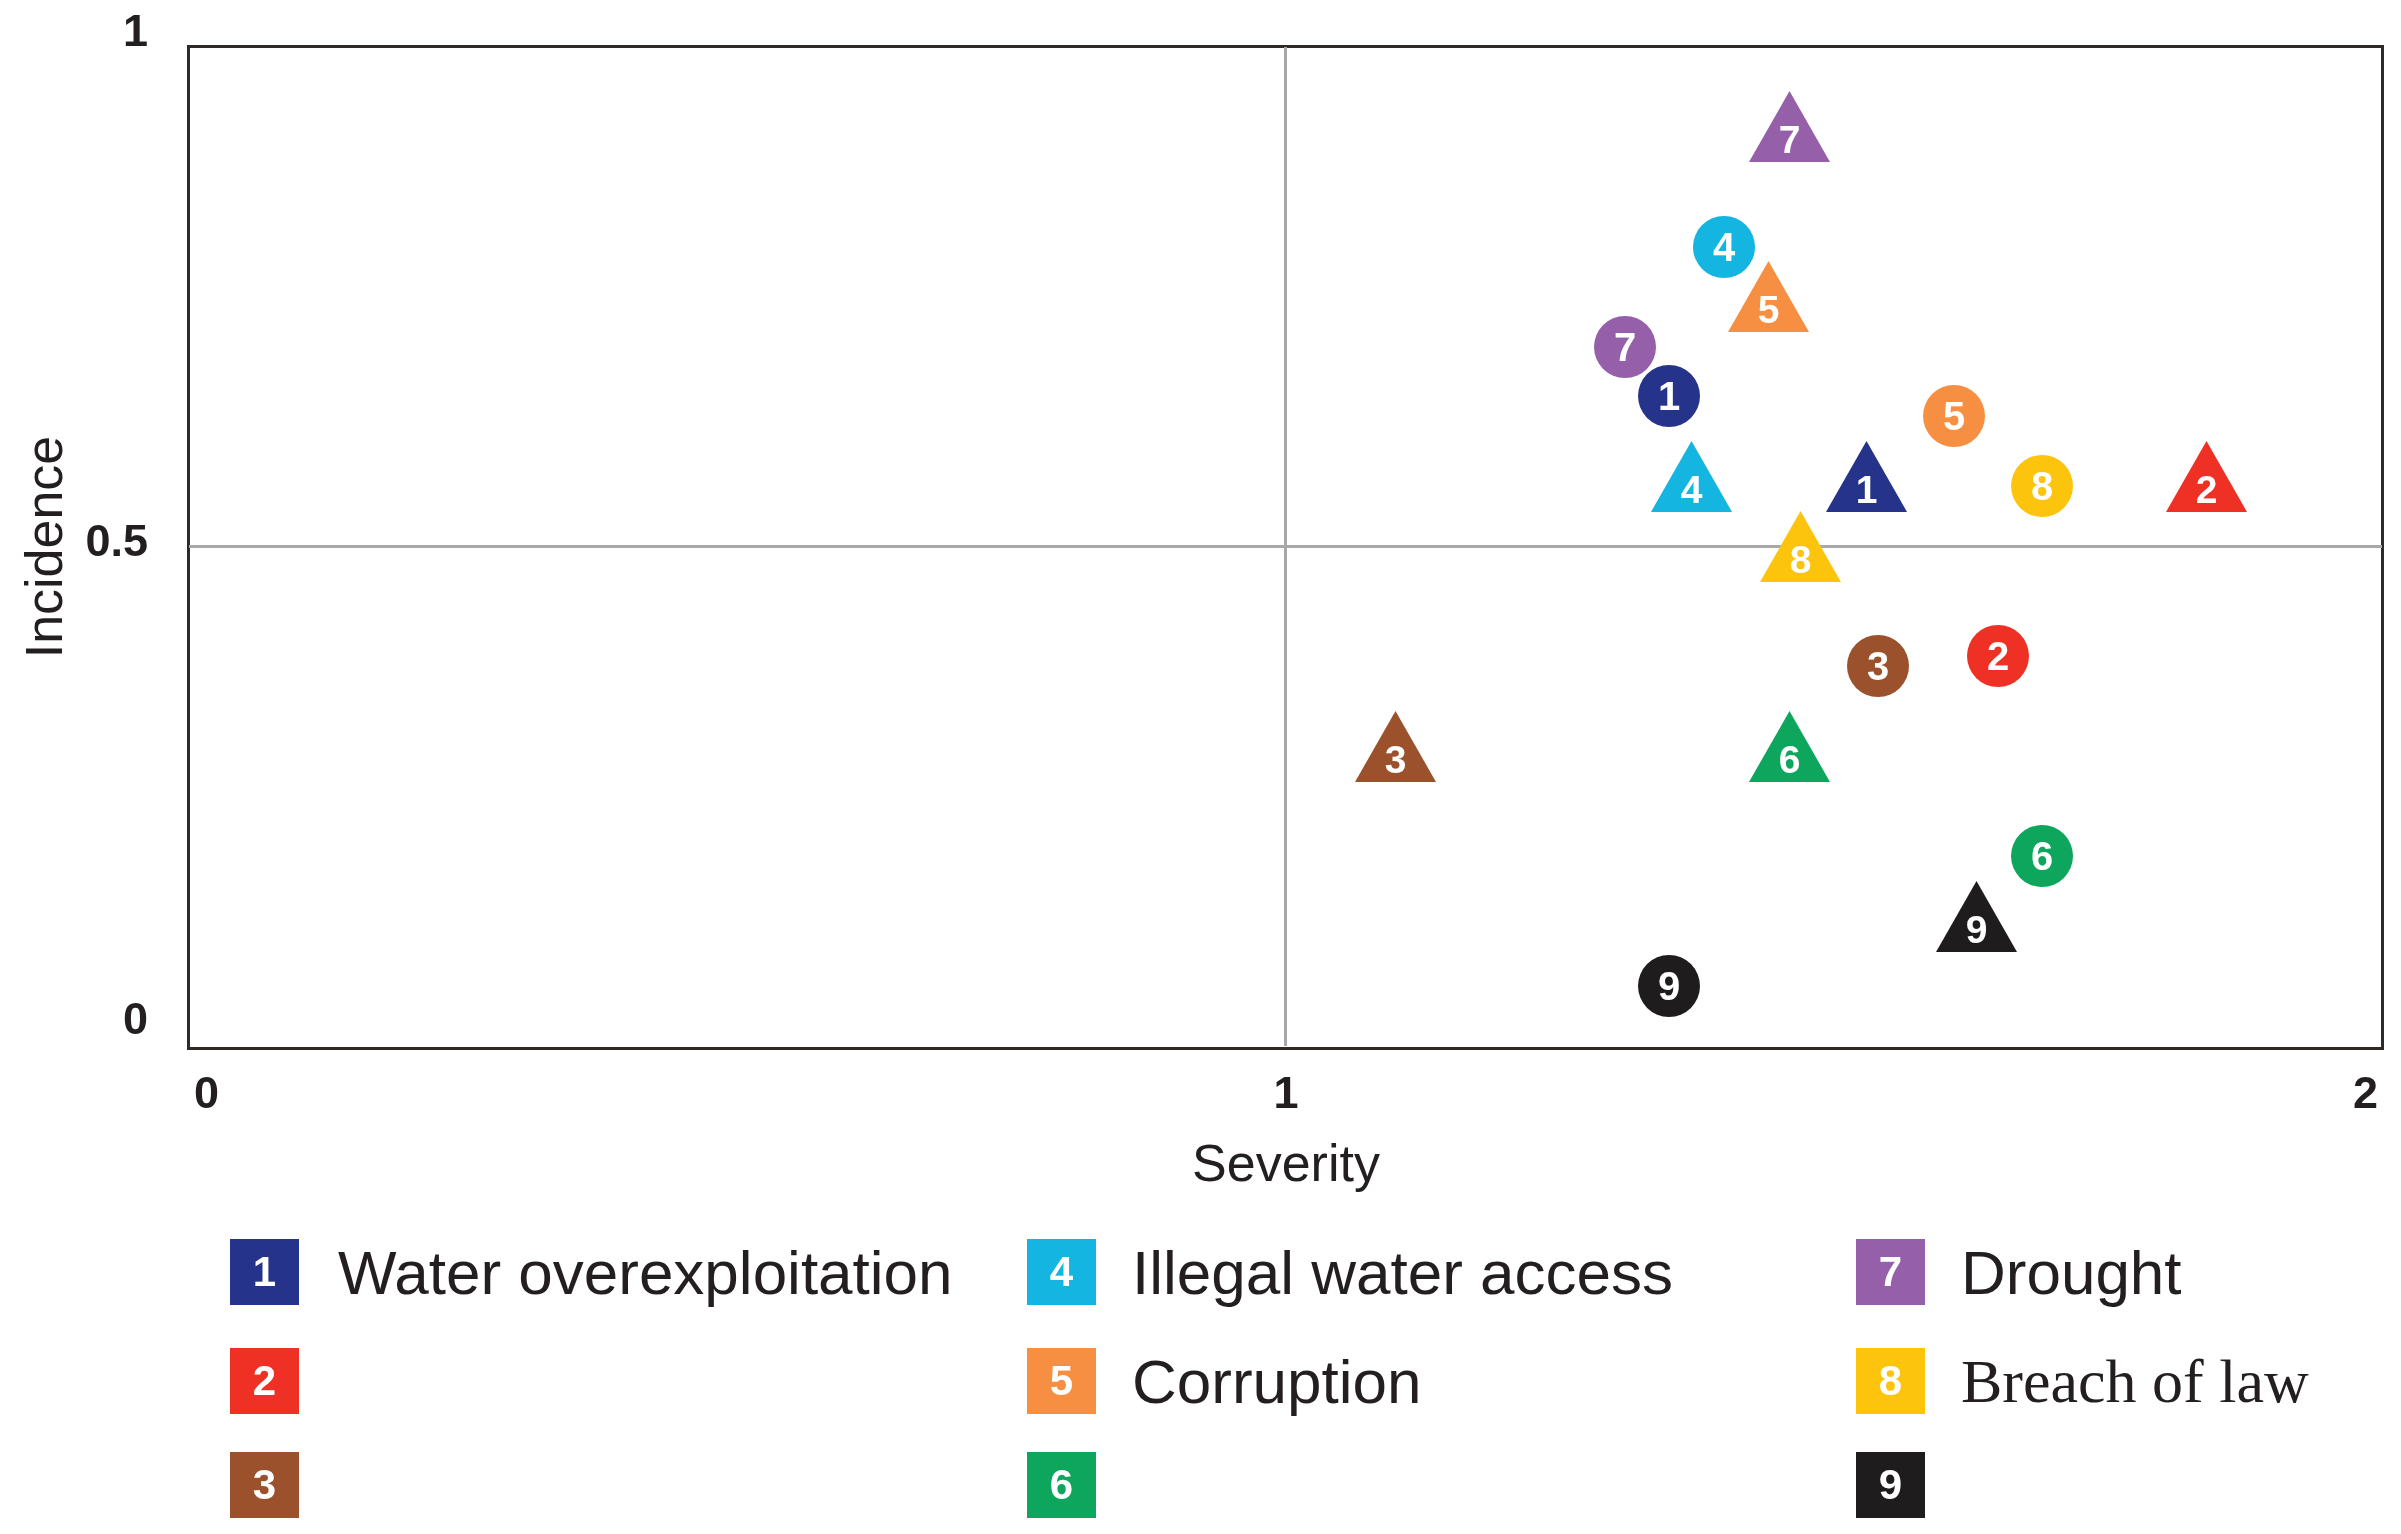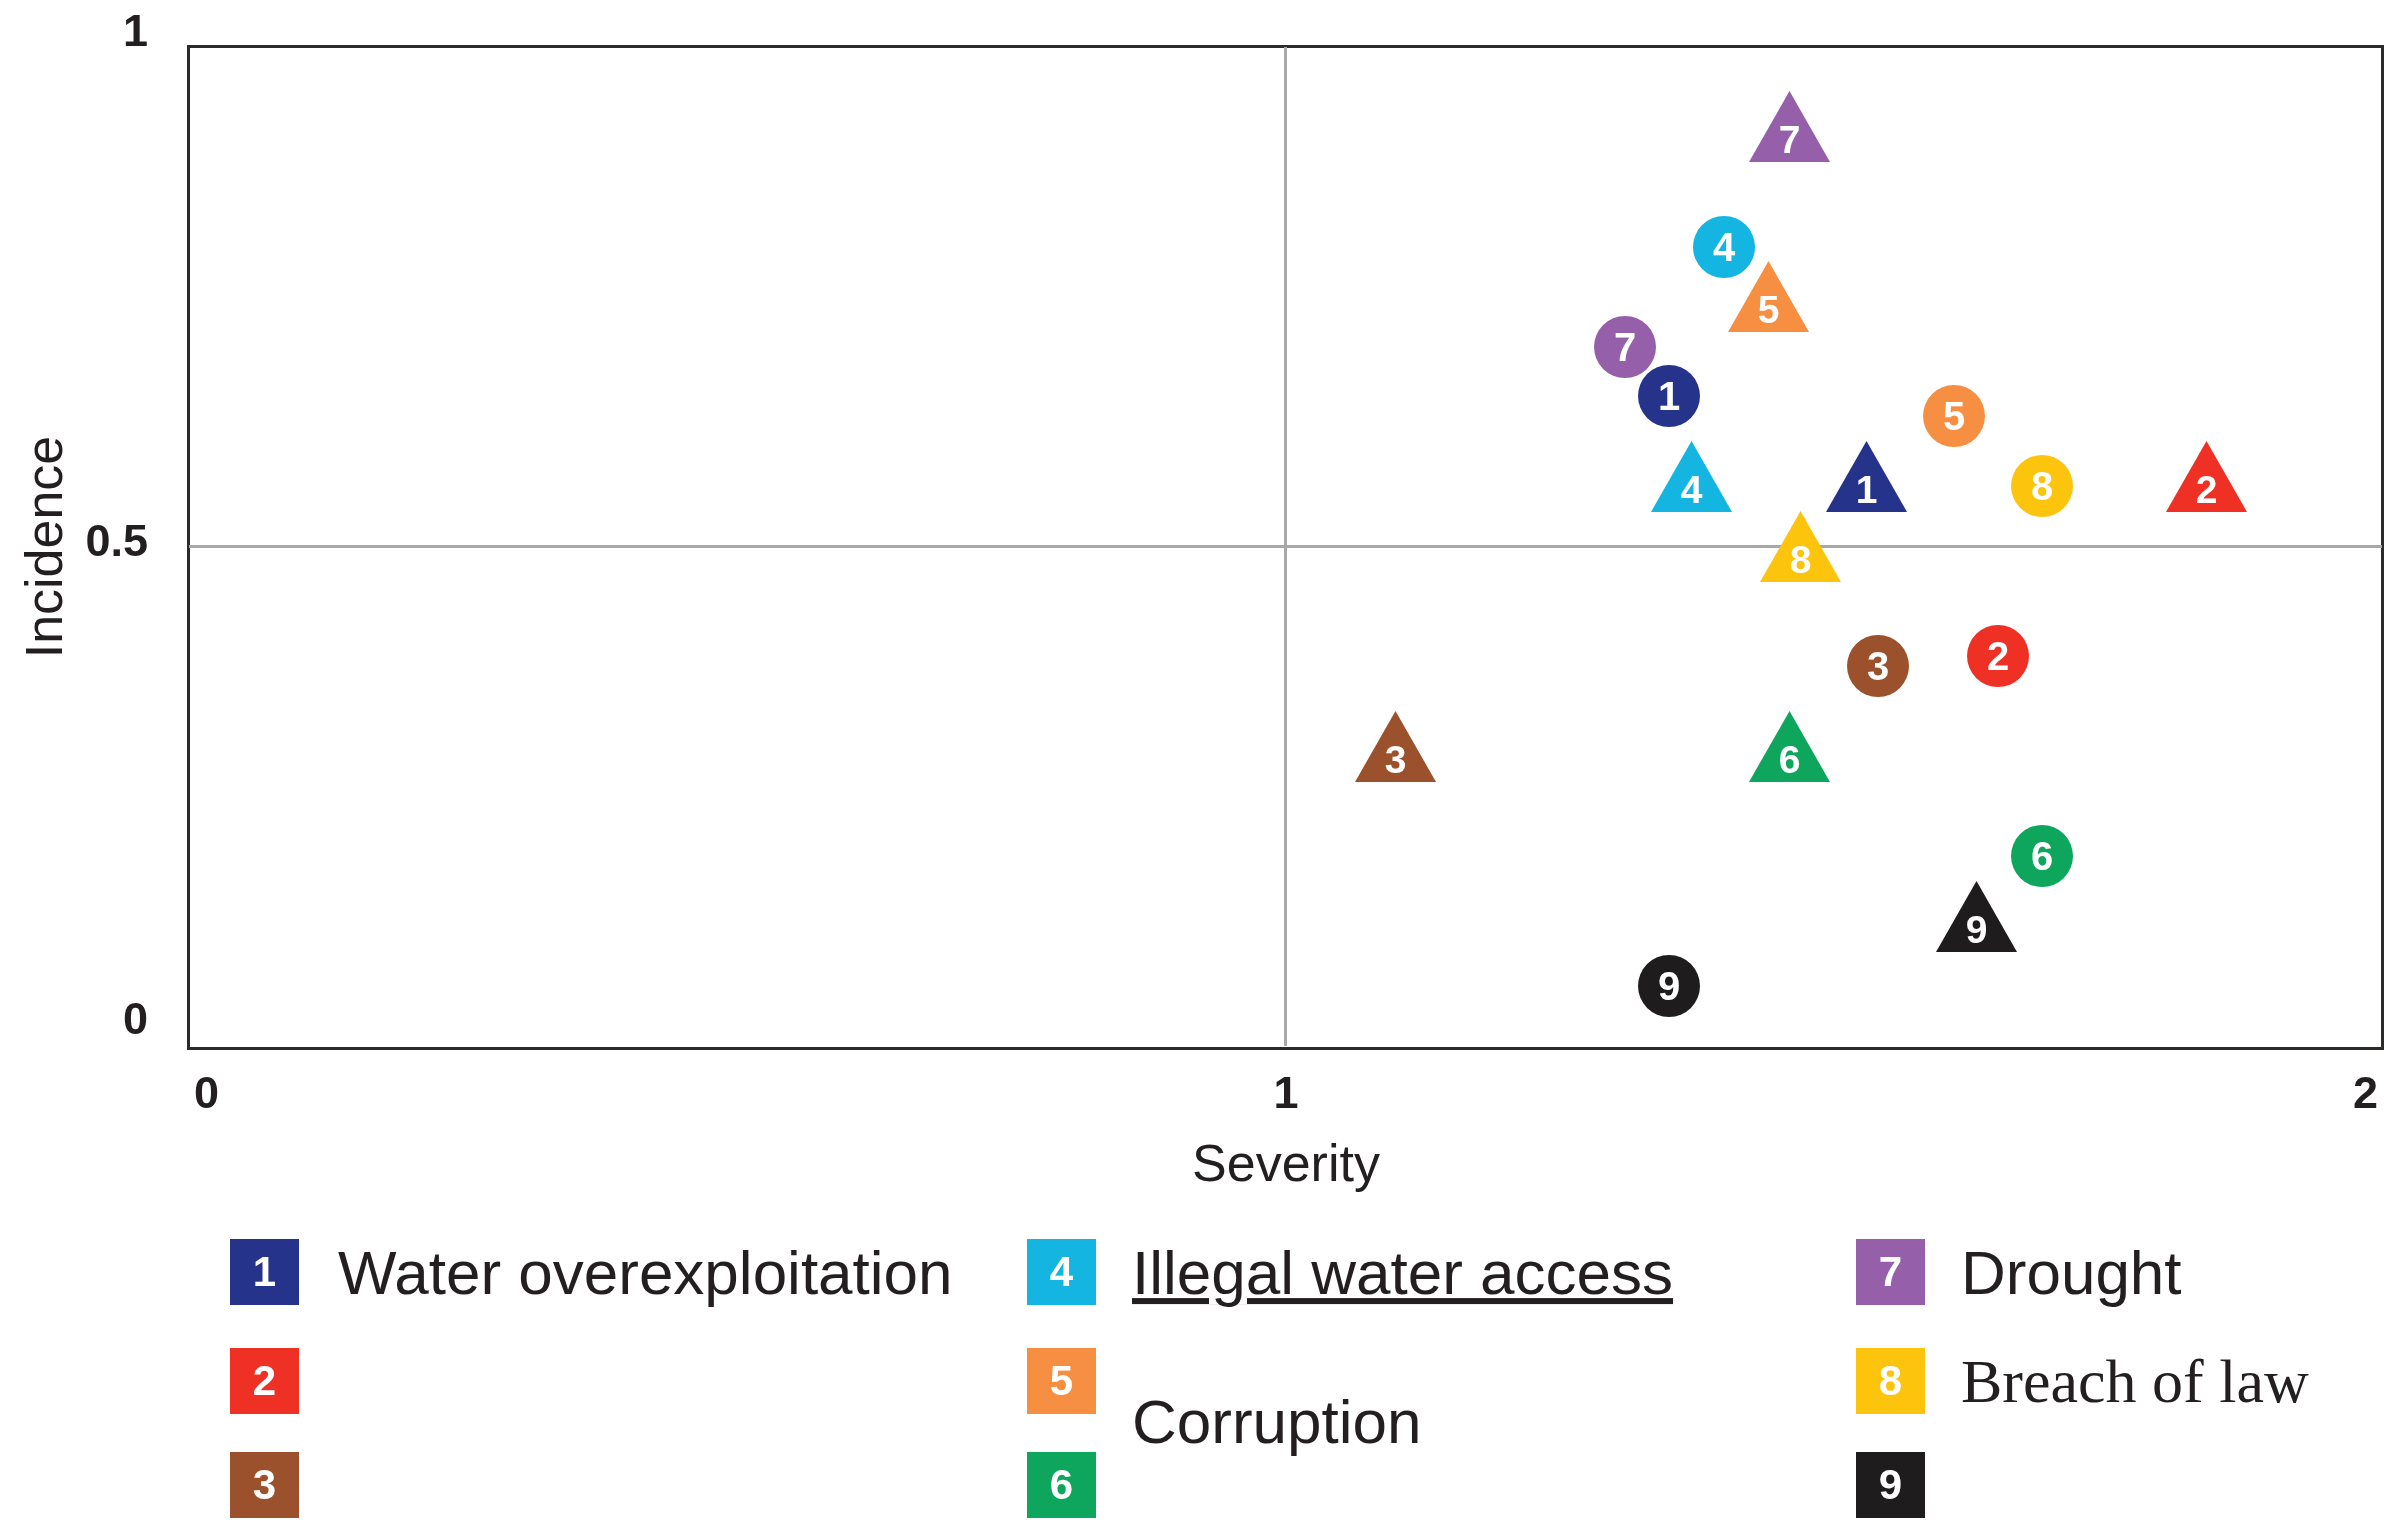--- a/index.html
+++ b/index.html
@@ -149,25 +149,25 @@
         <div class="legend-label" style="left: 108px;">Water overexploitation</div>
       </div>
       <div class="legend-item" style="left: 230px; top: 1348px; width: 902px;">
         <div class="legend-swatch" style="background: rgb(238, 49, 36);">2</div>
       </div>
       <div class="legend-item" style="left: 230px; top: 1452px; width: 902px;">
         <div class="legend-swatch" style="background: rgb(155, 81, 43);">3</div>
       </div>
       <div class="legend-item" style="left: 1027px; top: 1239px; width: 900px;">
         <div class="legend-swatch" style="background: rgb(20, 181, 224);">4</div>
-        <div class="legend-label" style="left: 105px; text-decoration: underline;">Illegal water access</div>
+        <div class="legend-label" style="left: 105px;">Illegal water access</div>
       </div>
       <div class="legend-item" style="left: 1027px; top: 1348px; width: 900px;">
         <div class="legend-swatch" style="background: rgb(247, 143, 66);">5</div>
-        <div class="legend-label" style="left: 105px; margin-top: 40px;">Corruption</div>
+        <div class="legend-label" style="left: 105px;">Corruption</div>
       </div>
       <div class="legend-item" style="left: 1027px; top: 1452px; width: 900px;">
         <div class="legend-swatch" style="background: rgb(13, 166, 92);">6</div>
       </div>
       <div class="legend-item" style="left: 1856px; top: 1239px; width: 899px;">
         <div class="legend-swatch" style="background: rgb(149, 96, 169);">7</div>
         <div class="legend-label" style="left: 105px;">Drought</div>
       </div>
       <div class="legend-item" style="left: 1856px; top: 1348px; width: 899px;">
         <div class="legend-swatch" style="background: rgb(253, 196, 14);">8</div>

